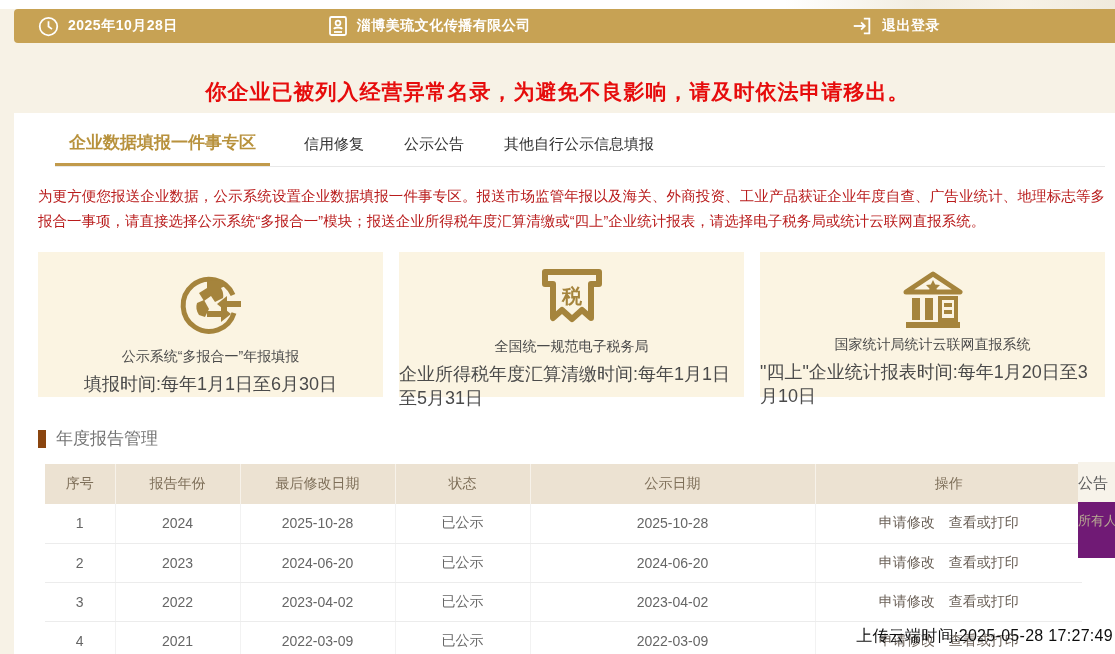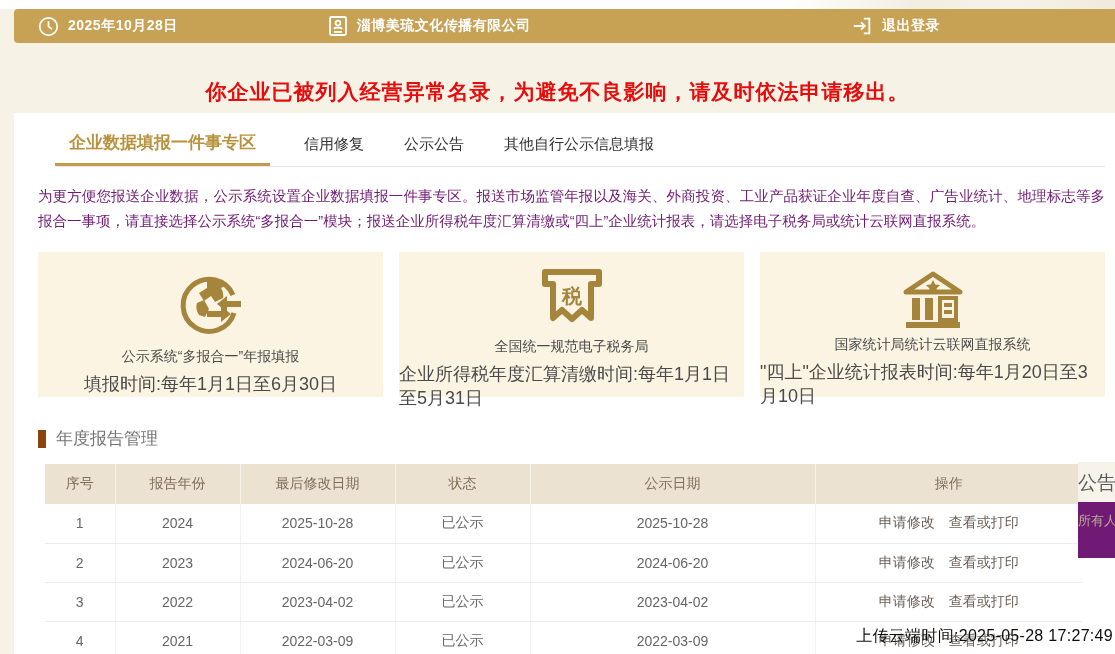--- a/index.html
+++ b/index.html
@@ -50,21 +50,21 @@
   }
   .tab { font-size:15px; color:#333; padding:0 6px 12px 6px; cursor:pointer; white-space:nowrap; }
   .tab.active {
     font-size:17px; font-weight:bold; color:#b8923d;
     border-bottom:3px solid #c19a4b; padding:0 14px 9px 14px;
   }
 
   
   .notice {
     margin:17px 10px 0 24px; width:1067px;
-    color:#701a75; font-size:14.5px; line-height:25px;
+    color:#b91c1c; font-size:14.5px; line-height:25px;
     text-align:justify;
   }
 
   
   .cards {
     display:flex; gap:16px; margin:18px 10px 0 24px; width:1067px;
   }
   .card {
     flex:1; height:145px; background:#fbf4e2; cursor:pointer;
     display:flex; flex-direction:column; align-items:center;
@@ -100,21 +100,21 @@
   table.report tbody td:last-child { border-right:none; }
   .ops span { color:#6b6158; cursor:pointer; }
   .ops span + span { margin-left:14px; }
 
   
   .right-overlay {
     position:absolute; top:462px; right:0; width:37px; height:96px;
     overflow:hidden;
   }
   .right-overlay .ro-top {
-    height:40px; background:#f7f3ea; color:#5c5c5c; font-size:19px;
+    height:40px; background:#f7f3ea; color:#5c5c5c; font-size:15px;
     display:flex; align-items:center; padding-top:2px;
   }
   .right-overlay .ro-bottom {
     height:56px; background:#701a75; color:#b9ad93; font-size:13px;
     display:flex; align-items:flex-start; padding-top:10px;
   }
   .right-overlay span { white-space:nowrap; }
 
   
   .upload-time {

